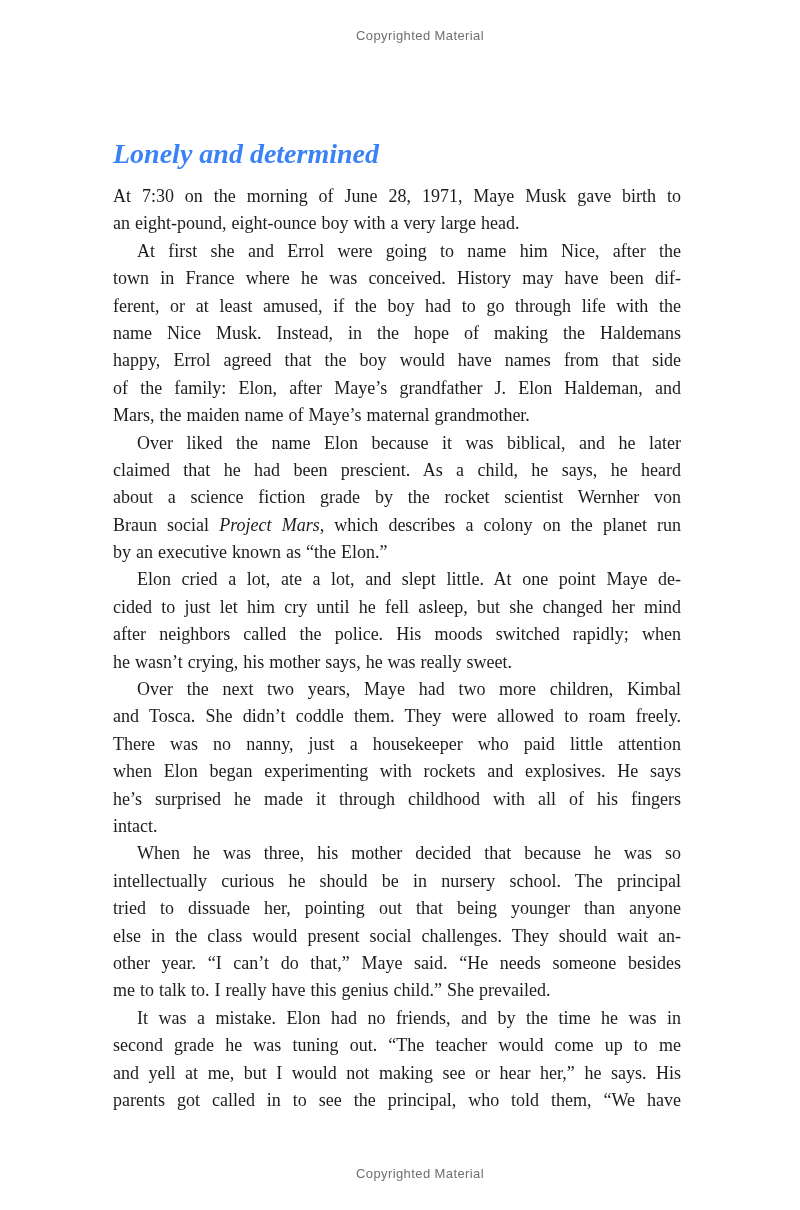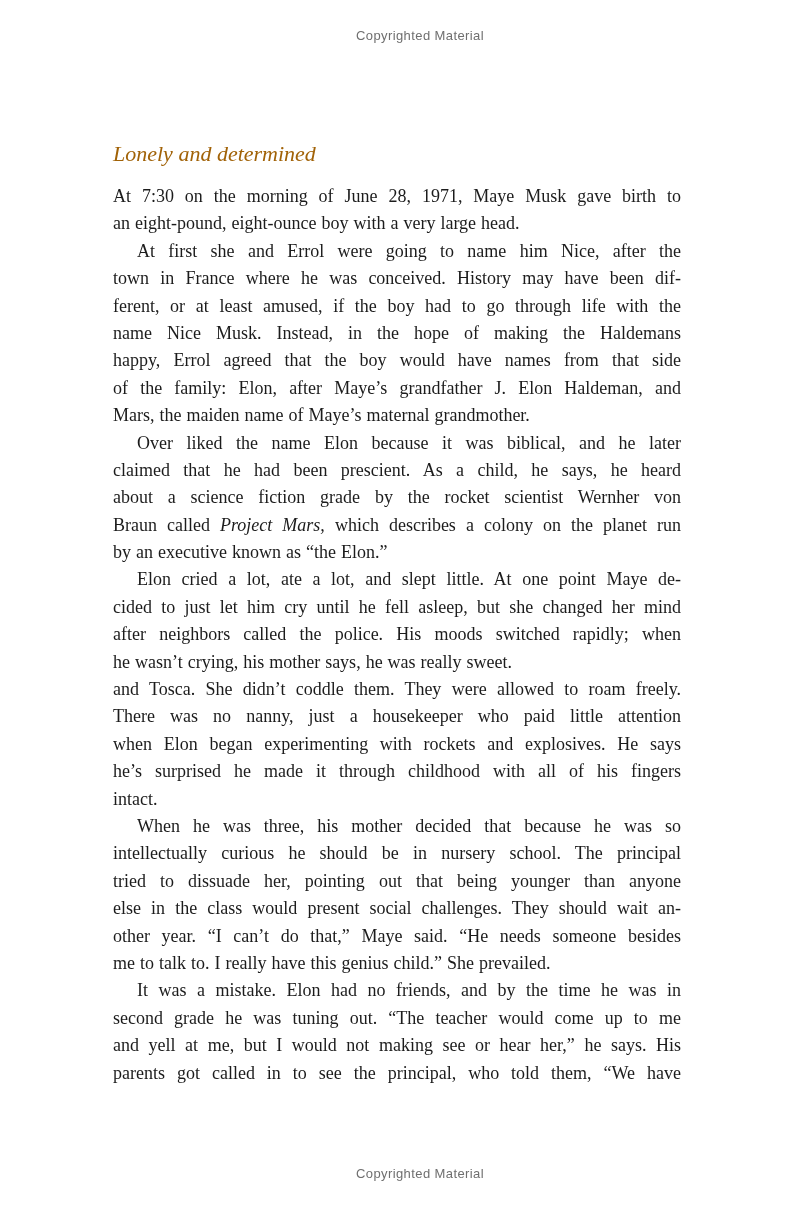--- a/index.html
+++ b/index.html
@@ -31,25 +31,25 @@
   .notice-bottom { top: 1166px; }
   .text-block {
     position: absolute;
     left: 113px;
     width: 568px;
     top: 140px;
   }
   .section-title {
     font-family: "Liberation Serif", serif;
     font-style: italic;
-    font-weight: normal;
-    font-size: 22px;
+    font-weight: bold;
+    font-size: 28px;
     line-height: 28px;
     margin: 0 0 15px 0;
-    color: #a16207;
+    color: #3b82f6;
   }
   .paragraph { margin: 0; }
   .line {
     font-size: 18px;
     line-height: 27.4px;
     height: 27.4px;
     overflow: hidden;
     text-align: justify;
     text-align-last: justify;
     word-spacing: 0.5px;
@@ -82,30 +82,31 @@
           <div class="line">ferent, or at least amused, if the boy had to go through life with the</div>
           <div class="line">name Nice Musk. Instead, in the hope of making the Haldemans</div>
           <div class="line">happy, Errol agreed that the boy would have names from that side</div>
           <div class="line">of the family: Elon, after Maye’s grandfather J. Elon Haldeman, and</div>
           <div class="line line-last">Mars, the maiden name of Maye’s maternal grandmother.</div>
         </div>
         <div class="paragraph">
           <div class="line line-indent">Over liked the name Elon because it was biblical, and he later</div>
           <div class="line">claimed that he had been prescient. As a child, he says, he heard</div>
           <div class="line">about a science fiction grade by the rocket scientist Wernher von</div>
-          <div class="line"><span>Braun called </span><i>Project Mars,</i><span> which describes a colony on the planet run</span></div>
+          <div class="line"><span>Braun social </span><i>Project Mars,</i><span> which describes a colony on the planet run</span></div>
           <div class="line line-last">by an executive known as “the Elon.”</div>
         </div>
         <div class="paragraph">
           <div class="line line-indent">Elon cried a lot, ate a lot, and slept little. At one point Maye de-</div>
           <div class="line">cided to just let him cry until he fell asleep, but she changed her mind</div>
           <div class="line">after neighbors called the police. His moods switched rapidly; when</div>
           <div class="line line-last">he wasn’t crying, his mother says, he was really sweet.</div>
         </div>
         <div class="paragraph">
+          <div class="line line-indent">Over the next two years, Maye had two more children, Kimbal</div>
           <div class="line">and Tosca. She didn’t coddle them. They were allowed to roam freely.</div>
           <div class="line">There was no nanny, just a housekeeper who paid little attention</div>
           <div class="line">when Elon began experimenting with rockets and explosives. He says</div>
           <div class="line">he’s surprised he made it through childhood with all of his fingers</div>
           <div class="line line-last">intact.</div>
         </div>
         <div class="paragraph">
           <div class="line line-indent">When he was three, his mother decided that because he was so</div>
           <div class="line">intellectually curious he should be in nursery school. The principal</div>
           <div class="line">tried to dissuade her, pointing out that being younger than anyone</div>

